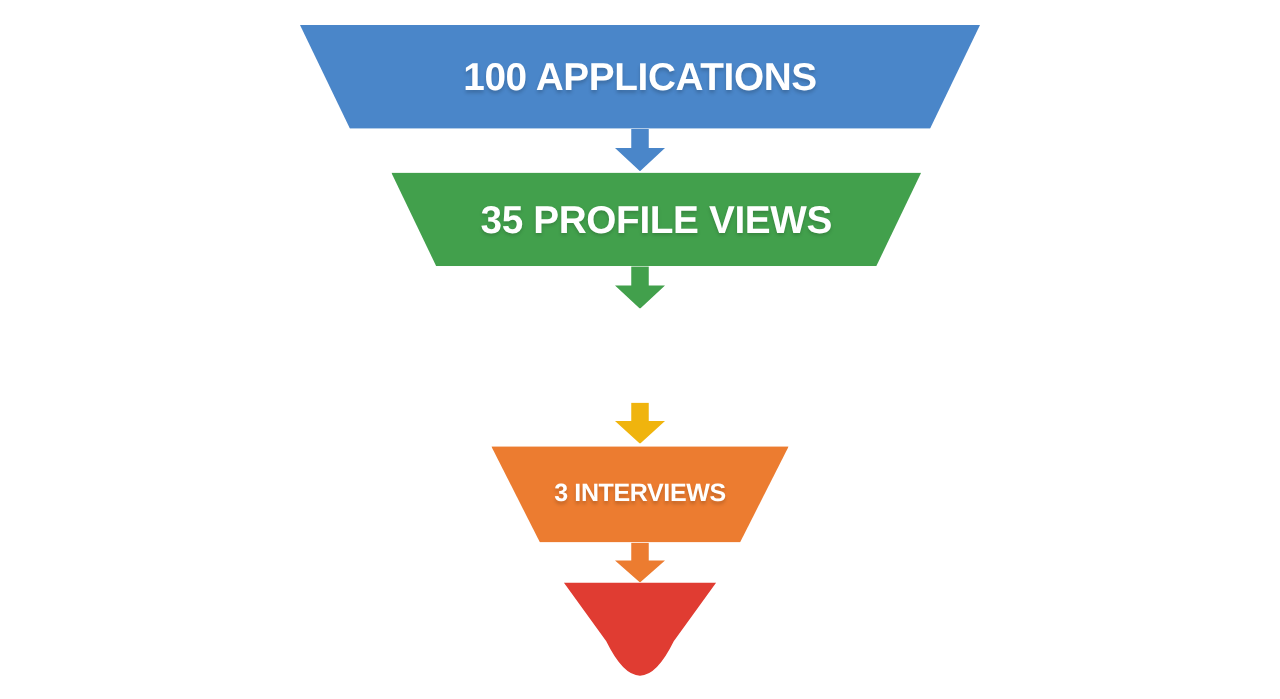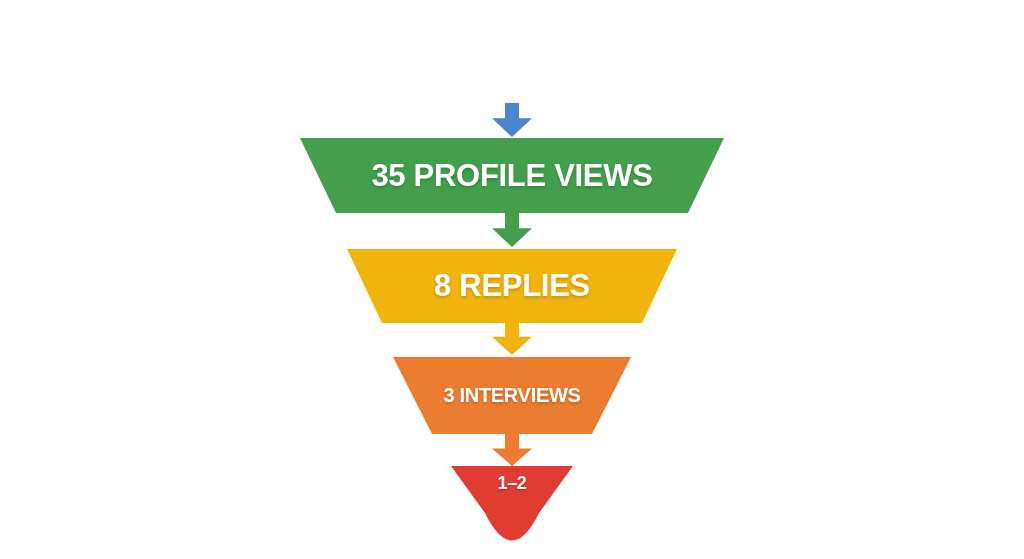--- a/index.html
+++ b/index.html
@@ -26,21 +26,21 @@
     text-shadow: 0 2px 3px rgba(0,0,0,0.18);
     white-space: nowrap;
   }
   .stage-1 {
     left: 240px; top: 20px; width: 544px; height: 83px;
     background: #4a86c9;
     clip-path: polygon(0 0, 100% 0, calc(100% - 40px) 100%, 40px 100%);
     font-size: 31px;
   }
   .stage-2 {
-    left: 300px; top: 138px; width: 424px; height: 75px;
+    left: 313px; top: 138px; width: 424px; height: 75px;
     background: #42a04c;
     clip-path: polygon(0 0, 100% 0, calc(100% - 36px) 100%, 36px 100%);
     font-size: 31px;
   }
   .stage-3 {
     left: 347px; top: 249px; width: 330px; height: 74px;
     background: #f0b40d;
     clip-path: polygon(0 0, 100% 0, calc(100% - 35px) 100%, 35px 100%);
     font-size: 31px;
   }
@@ -75,43 +75,42 @@
     line-height: 21px;
     letter-spacing: -0.3px;
     text-shadow: 0 1px 2px rgba(0,0,0,0.18);
   }
 </style>
 </head>
 <body>
 
 <div class="canvas">
 
+  <div class="stage stage-1">
+    <span>100 APPLICATIONS</span>
+  </div>
 
   <div class="arrow arrow-1"></div>
 
   <div class="stage stage-2">
     <span>35 PROFILE VIEWS</span>
   </div>
 
   <div class="arrow arrow-2"></div>
 
-  <div class="stage stage-3">
-    <span>8 REPLIES</span>
-  </div>
 
   <div class="arrow arrow-3"></div>
 
   <div class="stage stage-4">
     <span>3 INTERVIEWS</span>
   </div>
 
   <div class="arrow arrow-4"></div>
 
   <div class="stage-5-wrap">
     <svg width="122" height="76" viewBox="0 0 122 76">
       <path d="M0 0 H122 L88 47 Q61 102 34 47 Z" fill="#e03c32"></path>
     </svg>
     <div class="stage-5-text">
-      <div>1–2</div>
     </div>
   </div>
 
 </div>
 
 </body></html>

